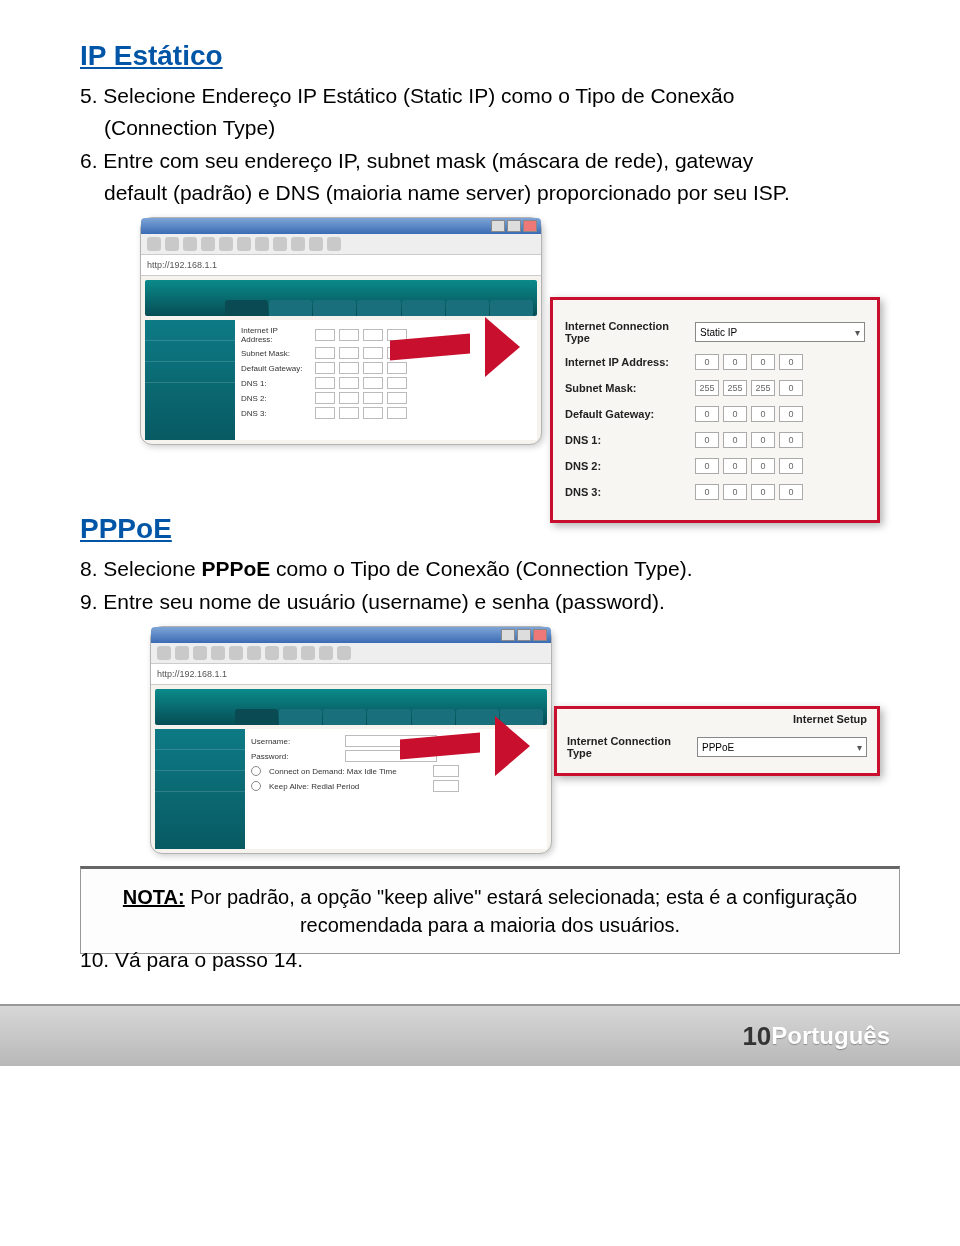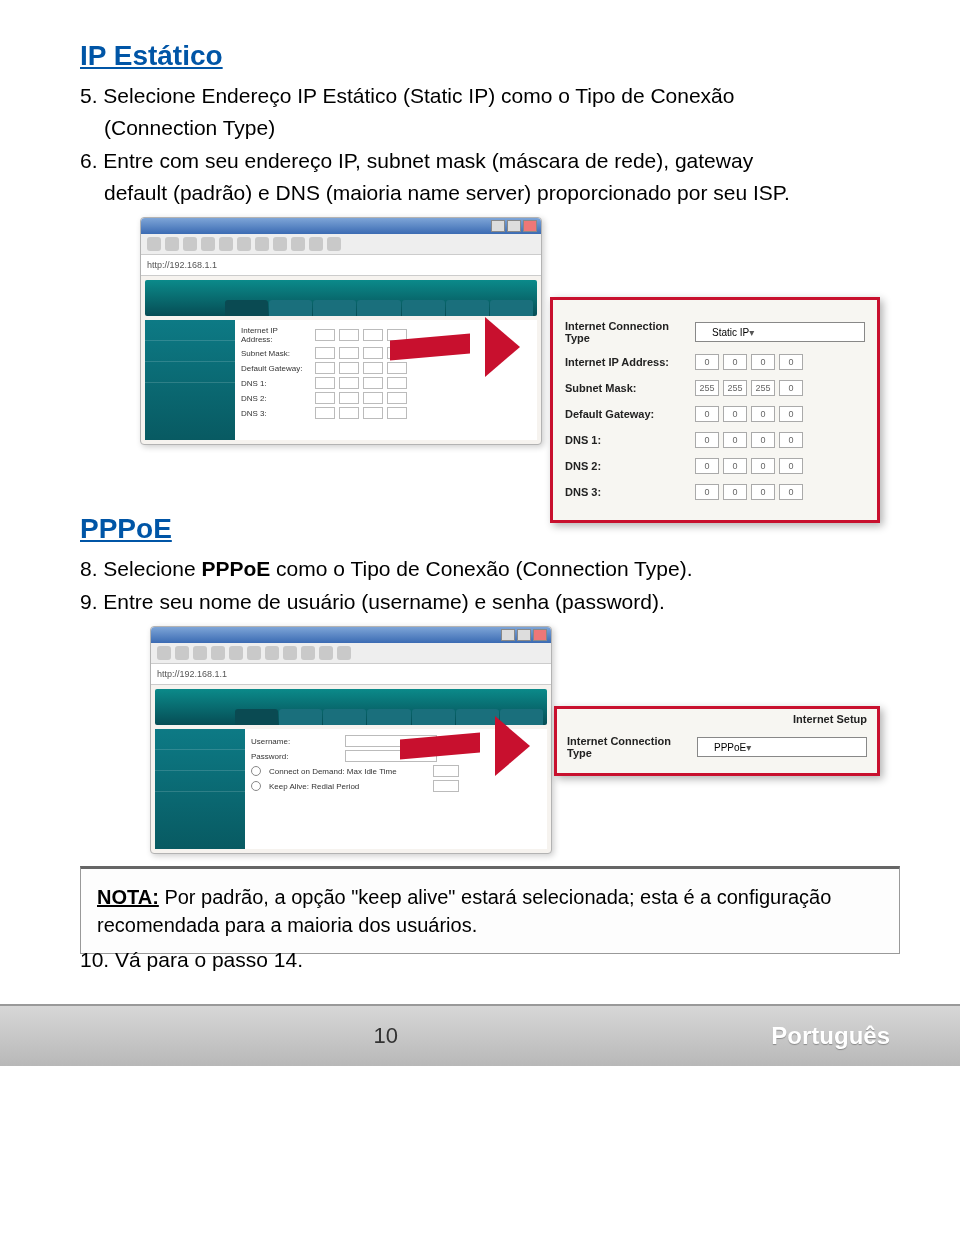--- a/index.html
+++ b/index.html
@@ -31,21 +31,21 @@
   .bold { font-weight: bold; }
   .screenshots-block1 {
     position: relative;
     height: 280px;
     margin: 10px 0 16px 0;
   }
   .mini-browser {
     position: absolute;
     background: #f6f3ef;
     border: 1px solid #b3b3b3;
-    border-radius: 4px;
+    border-radius: 12px;
     box-shadow: 2px 2px 6px rgba(0,0,0,.2);
   }
   .mb-titlebar {
     height: 16px;
     background: linear-gradient(#7ea5d7,#3b6bb3);
     border-top-left-radius: 4px;
     border-top-right-radius: 4px;
     display: flex;
     justify-content: flex-end;
     align-items: center;
@@ -162,22 +162,22 @@
     color: #222;
     width: 130px;
   }
   .popup-select {
     flex: 1;
     height: 18px;
     border: 1px solid #888;
     background: #fff;
     display: flex;
     align-items: center;
-    justify-content: flex-start;
-    padding: 0 16px;
+    justify-content: space-between;
+    padding: 0 4px;
     font-size: 10px;
   }
   .popup-inp {
     width: 22px; height: 14px;
     background: #fff;
     border: 1px solid #aaa;
     font-size: 9px;
     text-align: center;
     line-height: 14px;
     color: #666;
@@ -204,40 +204,41 @@
     border-bottom: 30px solid transparent;
   }
   .note-box {
     border: 1px solid #999;
     border-top: 3px solid #666;
     padding: 14px 16px;
     font-size: 20px;
     line-height: 1.4;
     margin: 20px 0;
     background: #fdfdfd;
+    text-align: center;
   }
   .note-label {
     font-weight: bold;
     text-decoration: underline;
   }
   .footer {
     margin-top: 30px;
     height: 60px;
     background: linear-gradient(#d7d7d7,#b8b8b8);
     border-top: 2px solid #999;
     display: flex;
     align-items: center;
     justify-content: space-between;
     padding: 0 70px 0 0;
   }
   .page-num {
     flex: 1;
-    text-align: center;
-    font-size: 22px;
-    font-weight: normal;
+    text-align: right;
+    font-size: 26px;
+    font-weight: bold;
     color: #333;
   }
   .lang {
     font-size: 24px;
     font-weight: bold;
     color: #fff;
     text-shadow: 0 1px 1px rgba(0,0,0,.3);
   }
   .screenshots-block2 {
     position: relative;

